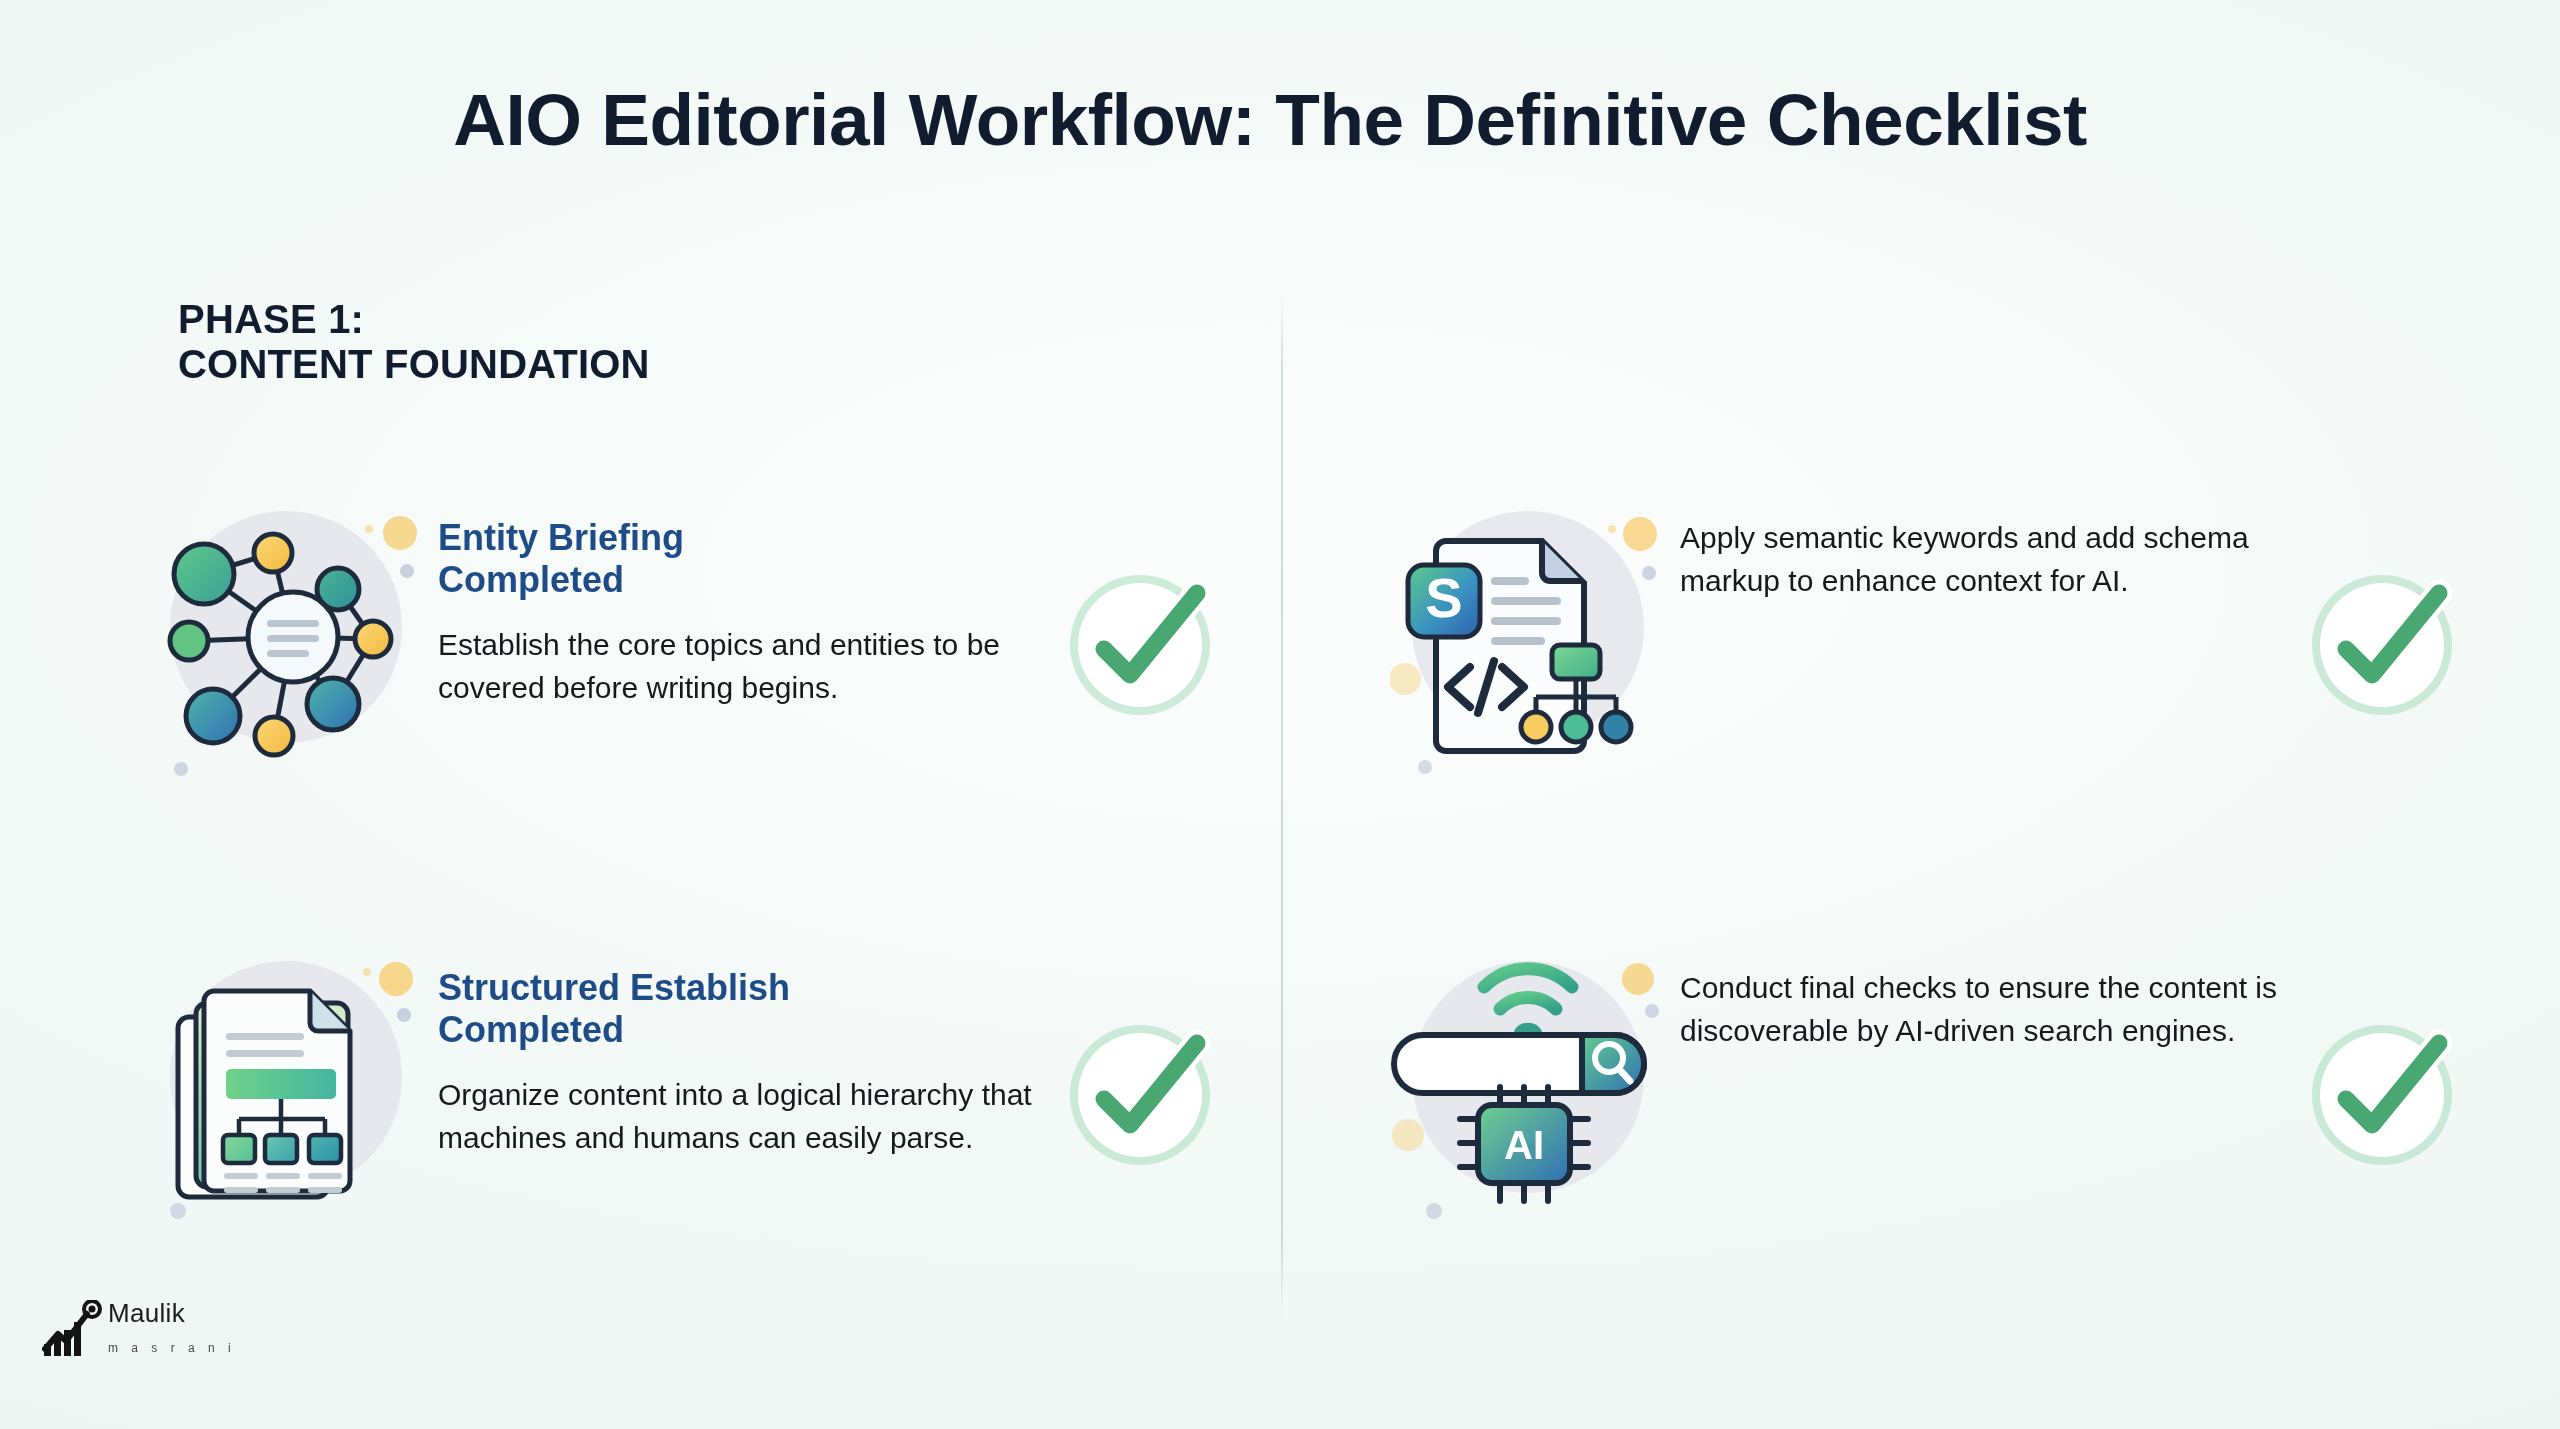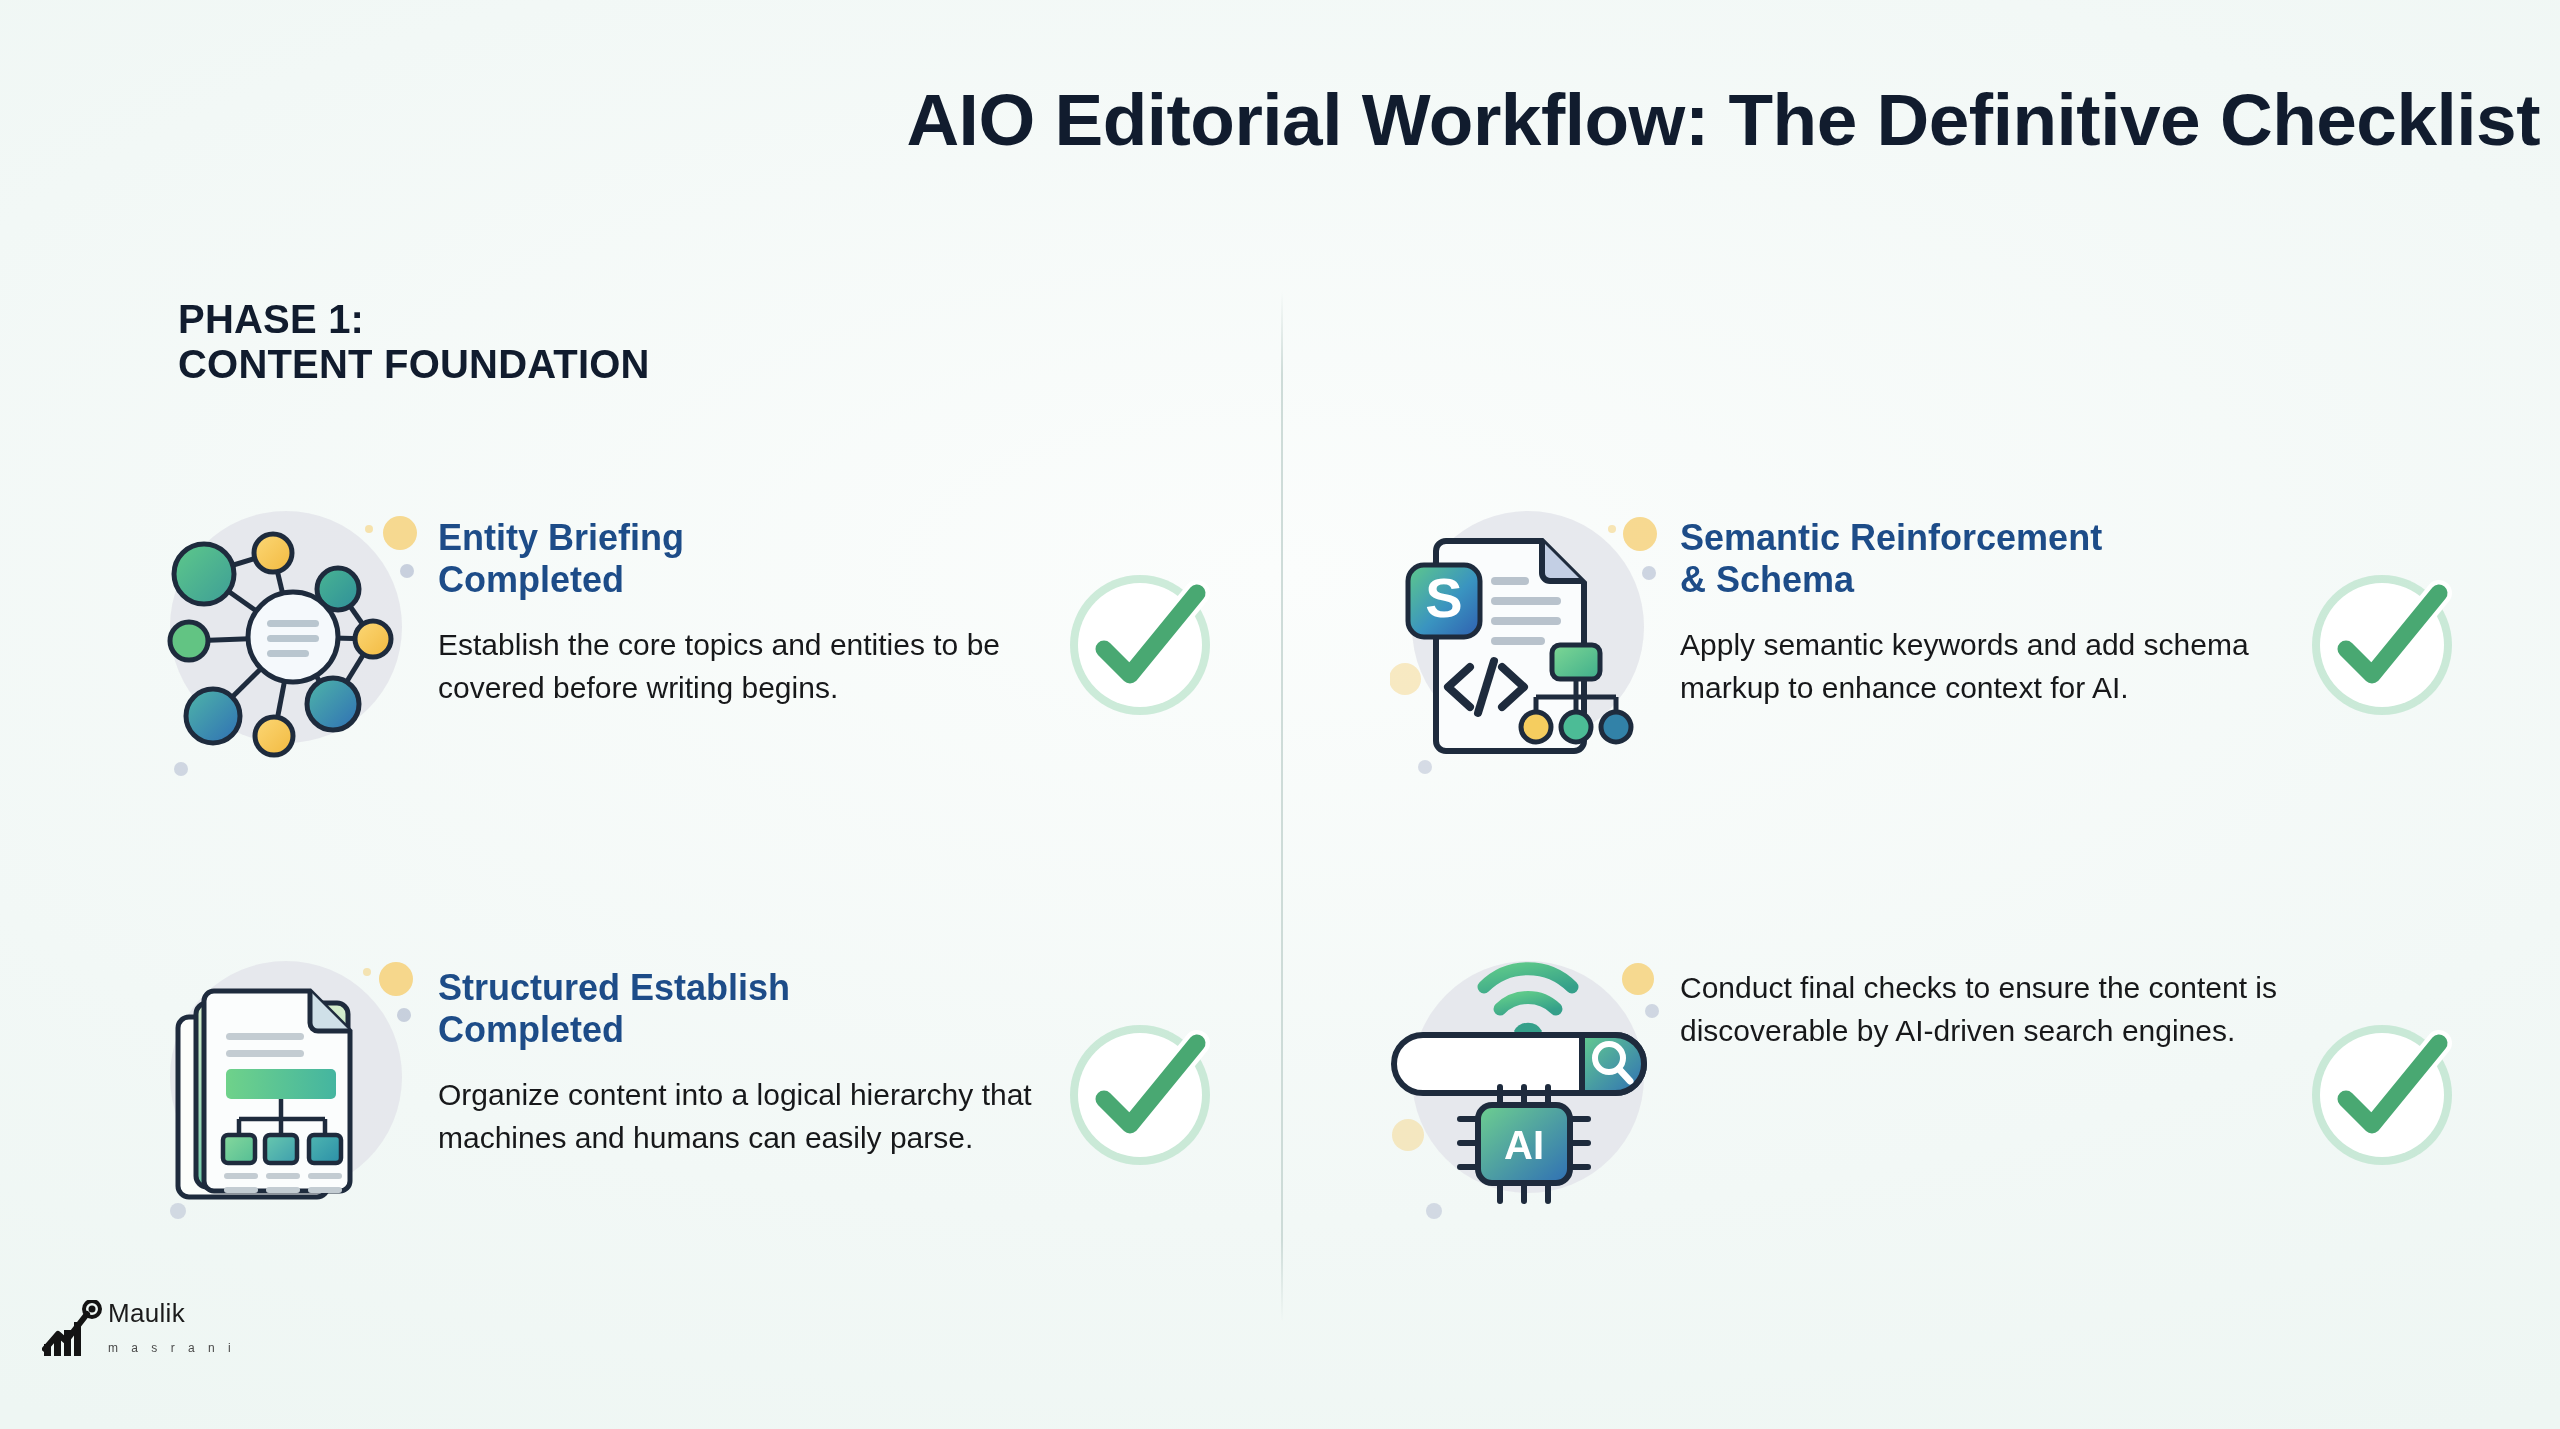--- a/index.html
+++ b/index.html
@@ -22,21 +22,21 @@
     background:
       radial-gradient(ellipse 90% 70% at 50% 40%, #fbfdfc 0%, #f2f8f6 65%, #eef6f3 100%);
   }
 
   
   .page-title {
     position: absolute;
     top: 78px;
     left: 0;
     width: 2540px;
-    text-align: right;
+    text-align: center;
     font-size: 73px;
     font-weight: bold;
     letter-spacing: -0.5px;
     color: #111c2e;
     white-space: nowrap;
   }
 
   
   .divider {
     position: absolute;
@@ -382,24 +382,20 @@
             <line x1="186" y1="208" x2="186" y2="224"></line>
             <line x1="226" y1="208" x2="226" y2="224"></line>
           </g>
           <circle cx="146" cy="238" r="15" fill="#f5cd5f" stroke="#1e2b3d" stroke-width="5"></circle>
           <circle cx="186" cy="238" r="15" fill="#4cbc96" stroke="#1e2b3d" stroke-width="5"></circle>
           <circle cx="226" cy="238" r="15" fill="#3282a8" stroke="#1e2b3d" stroke-width="5"></circle>
         </svg>
       </div>
 
       <div class="card-text">
-        <div class="card-title">
-          <span>Semantic Reinforcement</span><br>
-          <span>&amp; Schema</span>
-        </div>
         <div class="card-desc">Apply semantic keywords and add schema markup to enhance context for AI.</div>
       </div>
 
       <div class="check-slot">
         <svg class="check-badge" viewBox="0 0 170 170">
           <circle cx="82" cy="88" r="70" fill="#a7dcbe" opacity="0.55"></circle>
           <circle cx="82" cy="88" r="62" fill="#ffffff"></circle>
           <path d="M46 92 L72 118 L139 36" fill="none" stroke="#ffffff" stroke-width="26" stroke-linecap="round" stroke-linejoin="round"></path>
           <path d="M46 92 L72 118 L139 36" fill="none" stroke="#49a872" stroke-width="17" stroke-linecap="round" stroke-linejoin="round"></path>
         </svg>

